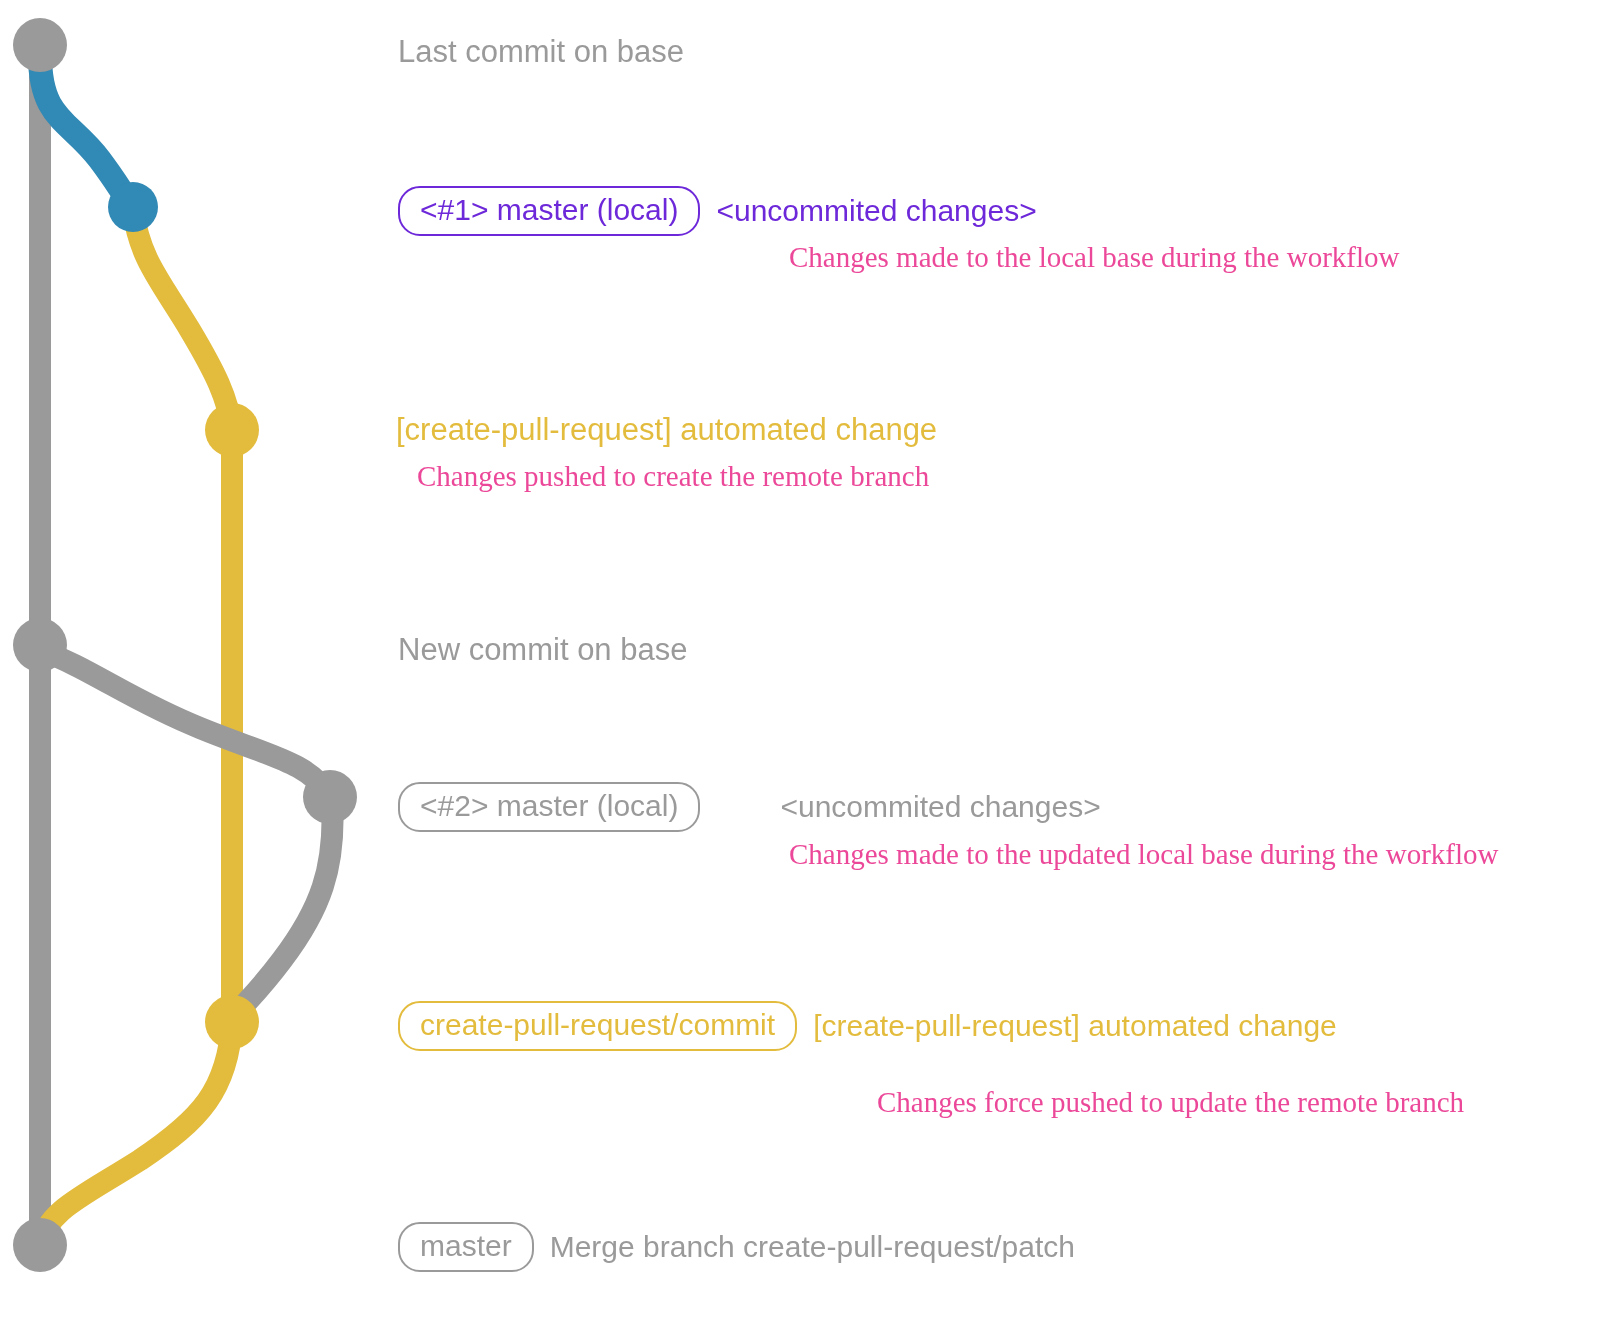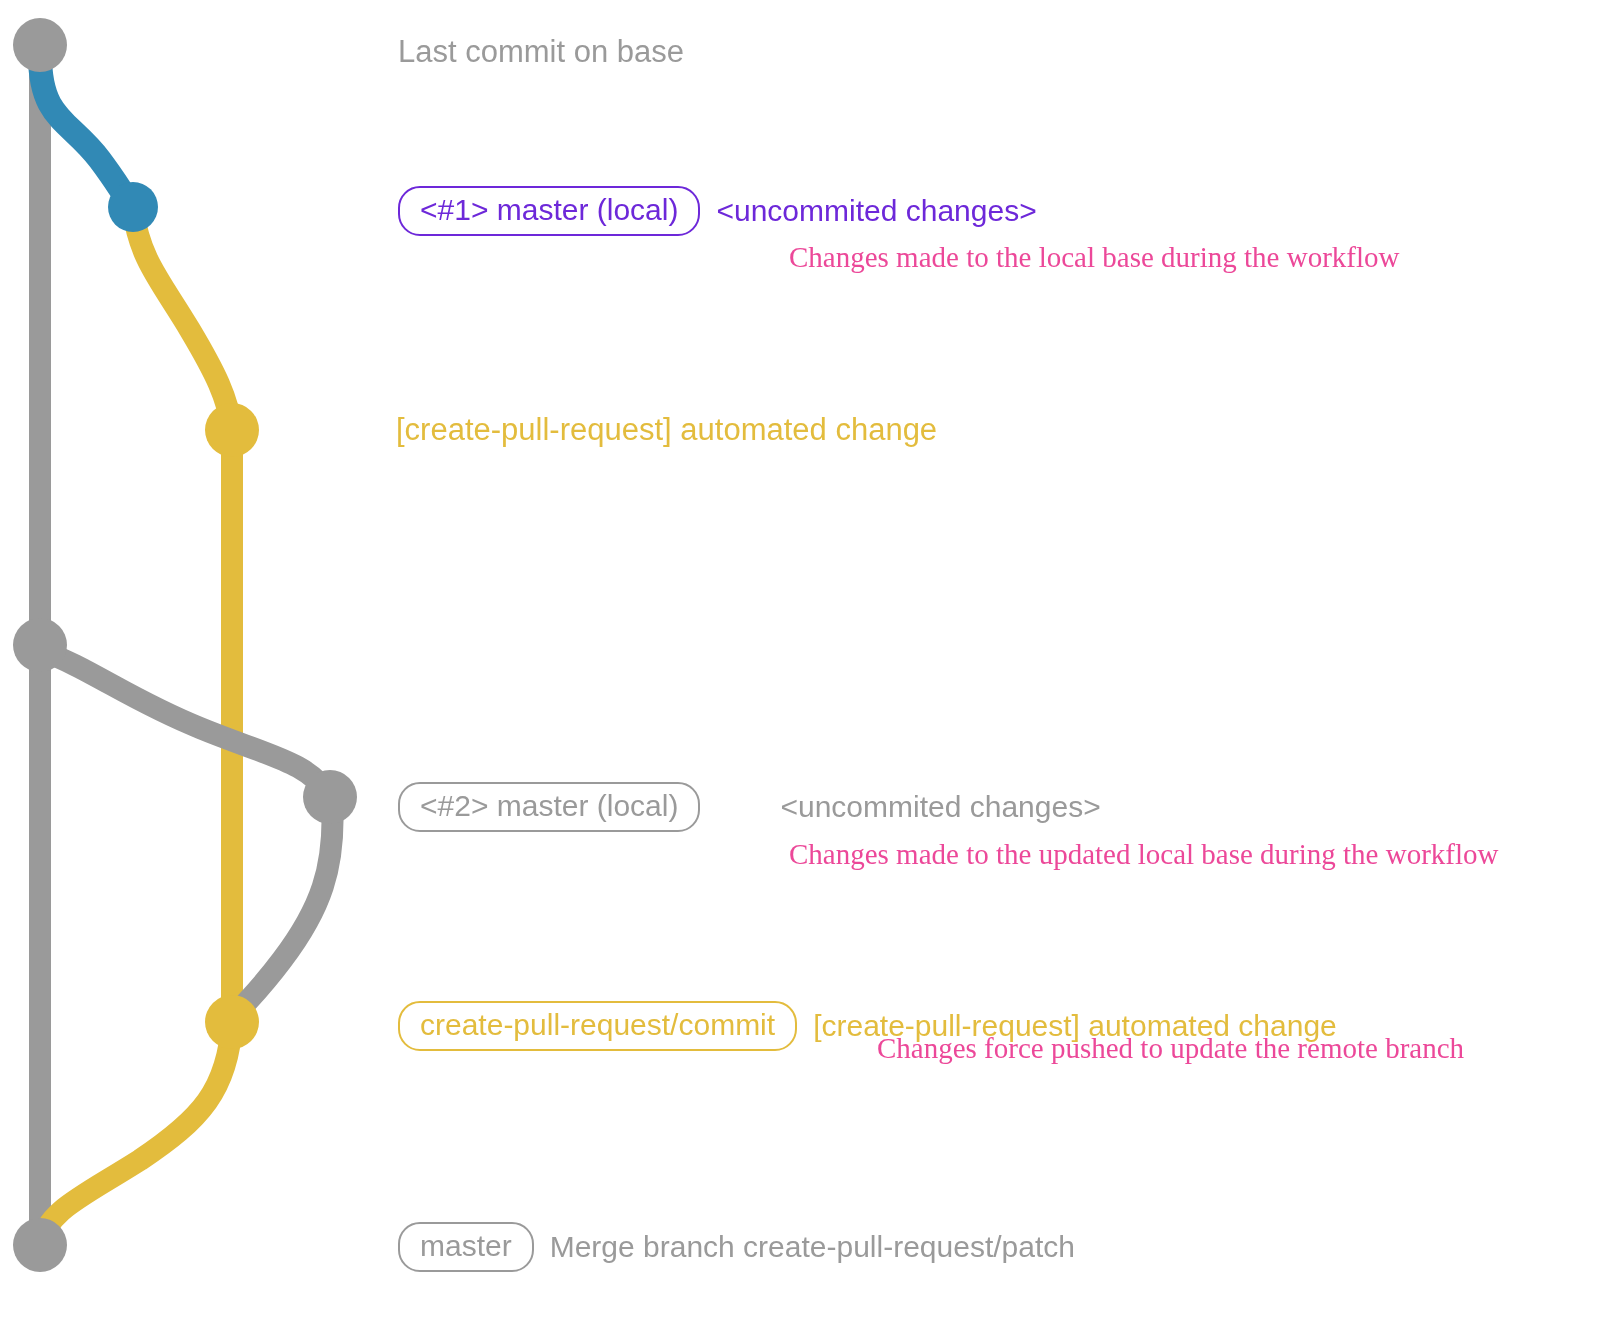--- a/index.html
+++ b/index.html
@@ -84,35 +84,37 @@
   <div class="plain c-gray" style="left:398px;top:36px;">Last commit on base</div>
 
   <div class="row" style="left:398px;top:186px;">
     <span class="pill c-blue">&lt;#1&gt; master (local)</span>
     <span class="gap"></span>
     <span class="label c-blue">&lt;uncommited changes&gt;</span>
   </div>
   <div class="sub" style="left:789px;top:243px;">Changes made to the local base during the workflow</div>
 
   <div class="plain c-gold" style="left:396px;top:414px;">[create-pull-request] automated change</div>
+  <div class="sub" style="left:417px;top:462px;">Changes pushed to create the remote branch</div>
 
+  <div class="plain c-gray" style="left:398px;top:634px;">New commit on base</div>
 
   <div class="row" style="left:398px;top:782px;gap:32px;">
     <span class="pill c-gray">&lt;#2&gt; master (local)</span>
     <span class="gap"></span>
     <span class="label c-gray">&lt;uncommited changes&gt;</span>
   </div>
   <div class="sub" style="left:789px;top:840px;">Changes made to the updated local base during the workflow</div>
 
   <div class="row" style="left:398px;top:1001px;">
     <span class="pill c-gold">create-pull-request/commit</span>
     <span class="gap"></span>
     <span class="label c-gold">[create-pull-request] automated change</span>
   </div>
-  <div class="sub" style="left:877px;top:1034px;">Changes force pushed to update the remote branch</div>
+  <div class="sub" style="left:877px;top:1088px;">Changes force pushed to update the remote branch</div>
 
   <div class="row" style="left:398px;top:1222px;">
     <span class="pill c-gray">master</span>
     <span class="gap"></span>
     <span class="label c-gray">Merge branch create-pull-request/patch</span>
   </div>
 
 </div>
 
 </body></html>

